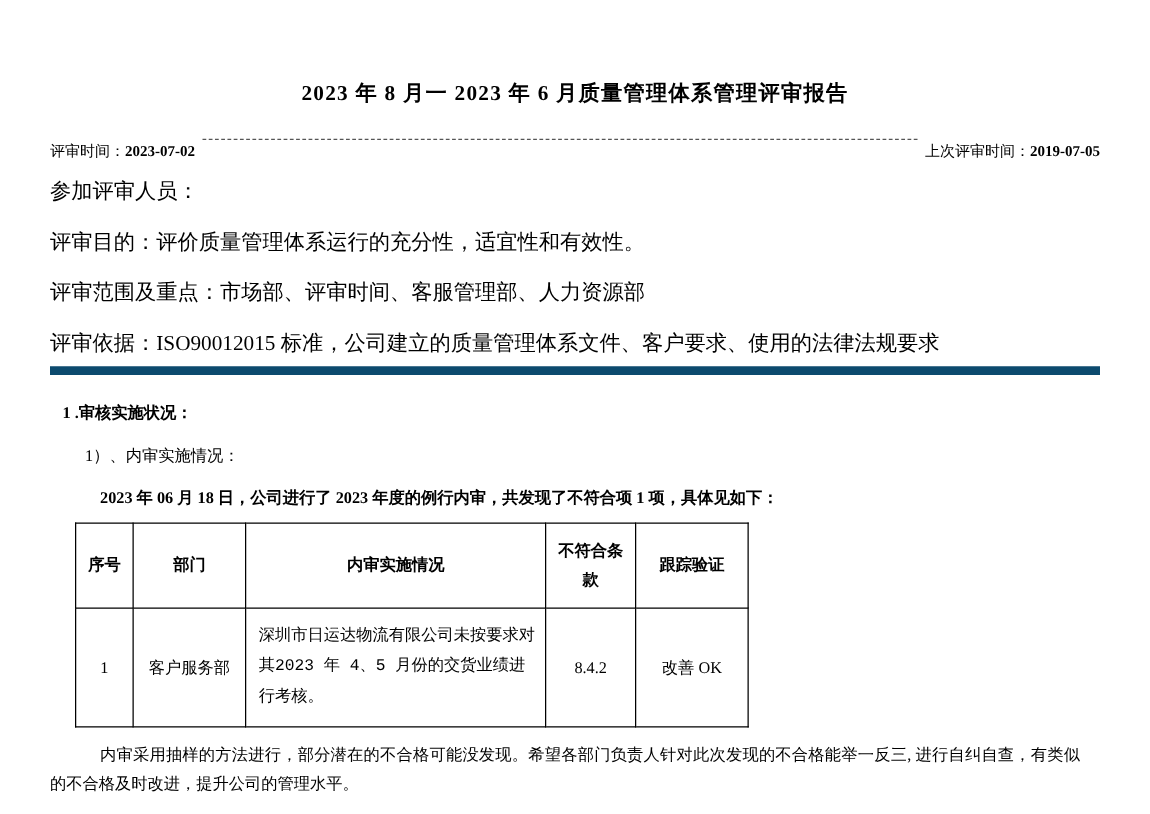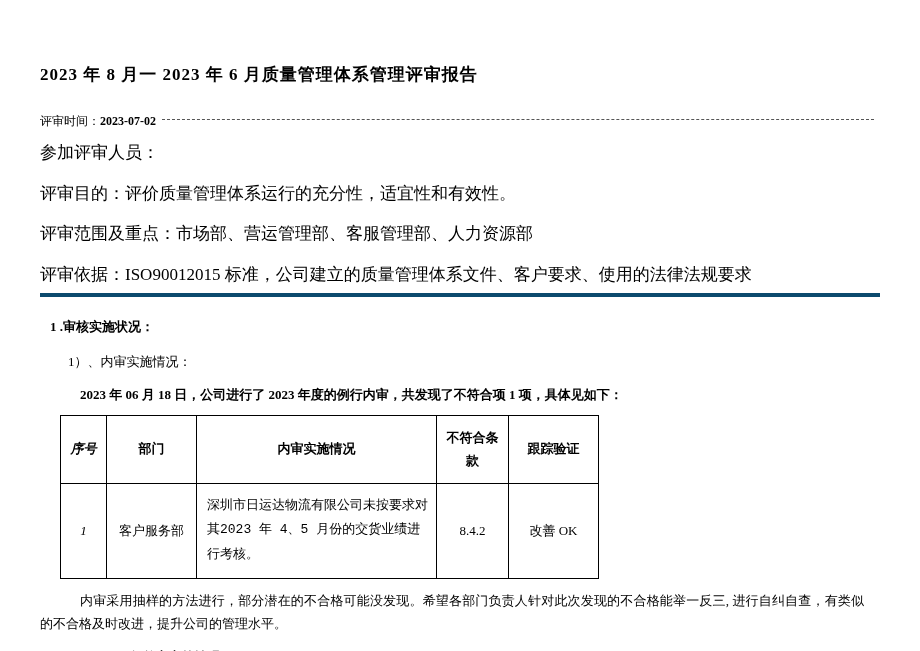--- a/index.html
+++ b/index.html
@@ -6,46 +6,47 @@
     body {
       font-family: "SimSun", "宋体", serif;
       font-size: 13px;
       color: #000;
       background: #fff;
       padding: 60px 40px 40px 40px;
       width: 920px;
       line-height: 1.8;
     }
     .title {
+      text-align: center;
       font-size: 17px;
       font-weight: bold;
       margin-bottom: 20px;
       letter-spacing: 1px;
     }
     .meta-row {
       display: flex;
       justify-content: space-between;
-      align-items: center;
+      align-items: flex-start;
       font-size: 12px;
       margin-bottom: 6px;
     }
     .meta-row .left { flex: 0 0 auto; }
     .meta-row .right { flex: 0 0 auto; }
     .dashed-fill {
       flex: 1 1 auto;
       border-bottom: 1px dashed #555;
       margin: 0 6px 3px 6px;
       height: 0;
     }
     .meta-line {
       font-size: 17px;
       margin-bottom: 10px;
     }
     .underline-block {
-      border-bottom: 4px solid #0c4a6e;
+      border-bottom: 7px solid #0c4a6e;
       padding-bottom: 2px;
       display: block;
       margin-bottom: 0;
     }
     .section-heading {
       font-weight: bold;
       margin: 18px 0 12px 10px;
     }
     .sub-heading {
       margin: 10px 0 10px 28px;
@@ -64,48 +65,51 @@
       border-collapse: collapse;
       margin: 6px 0 10px 20px;
       font-size: 13px;
     }
     th, td {
       border: 1px solid #000;
       padding: 10px 8px;
       text-align: center;
       vertical-align: middle;
     }
-    .col-seq { width: 46px; font-style: italic; }
+    .col-seq { width: 46px; }
     .col-dept { width: 90px; }
     .col-content { width: 240px; text-align: left; padding-left: 10px; line-height: 1.9; font-family: Liberation Mono, monospace; }
     .col-clause { width: 72px; }
     .col-track { width: 90px; text-align: center; }
   </style>
 </head>
 <body>
 
 <div class="title">2023 年 8 月一 2023 年 6 月质量管理体系管理评审报告</div>
 
 <div class="meta-row">
   <span class="left">
     <span>评审时间：</span><b>2023-07-02</b>
   </span>
   <span class="dashed-fill"></span>
+  <span class="right">
+    <span>上次评审时间：</span><b>2019-07-05</b>
+  </span>
 </div>
 
 <div class="meta-line">
   <span>参加评审人员：</span>
 </div>
 
 <div class="meta-line">
   <span>评审目的：</span><span>评价质量管理体系运行的充分性，适宜性和有效性。</span>
 </div>
 
 <div class="meta-line">
-  <span>评审范围及重点：</span><span>市场部、营运管理部、客服管理部、人力资源部</span>
+  <span>评审范围及重点：</span><span>市场部、评审时间、客服管理部、人力资源部</span>
 </div>
 
 <div class="meta-line underline-block">
   <span>评审依据：</span><span>ISO90012015 标准，公司建立的质量管理体系文件、客户要求、使用的法律法规要求</span>
 </div>
 
 <div class="section-heading">1 .审核实施状况：</div>
 
 <div class="sub-heading">1）、内审实施情况：</div>
 

